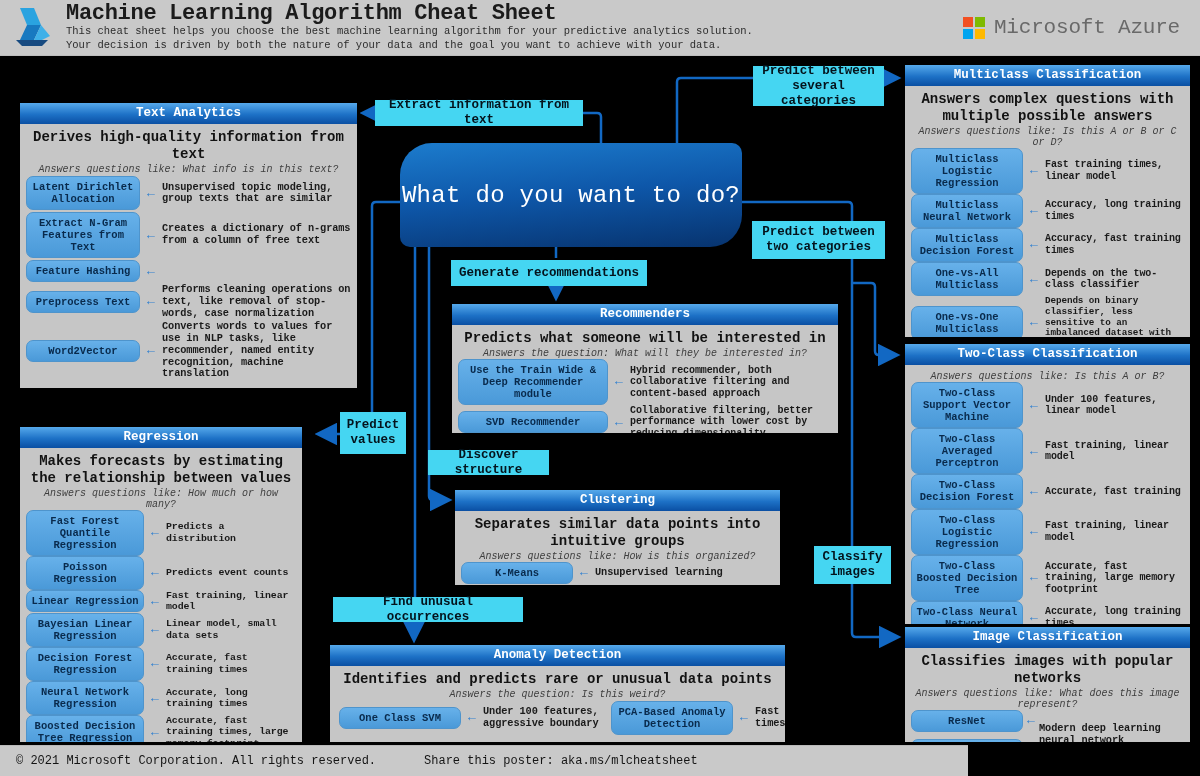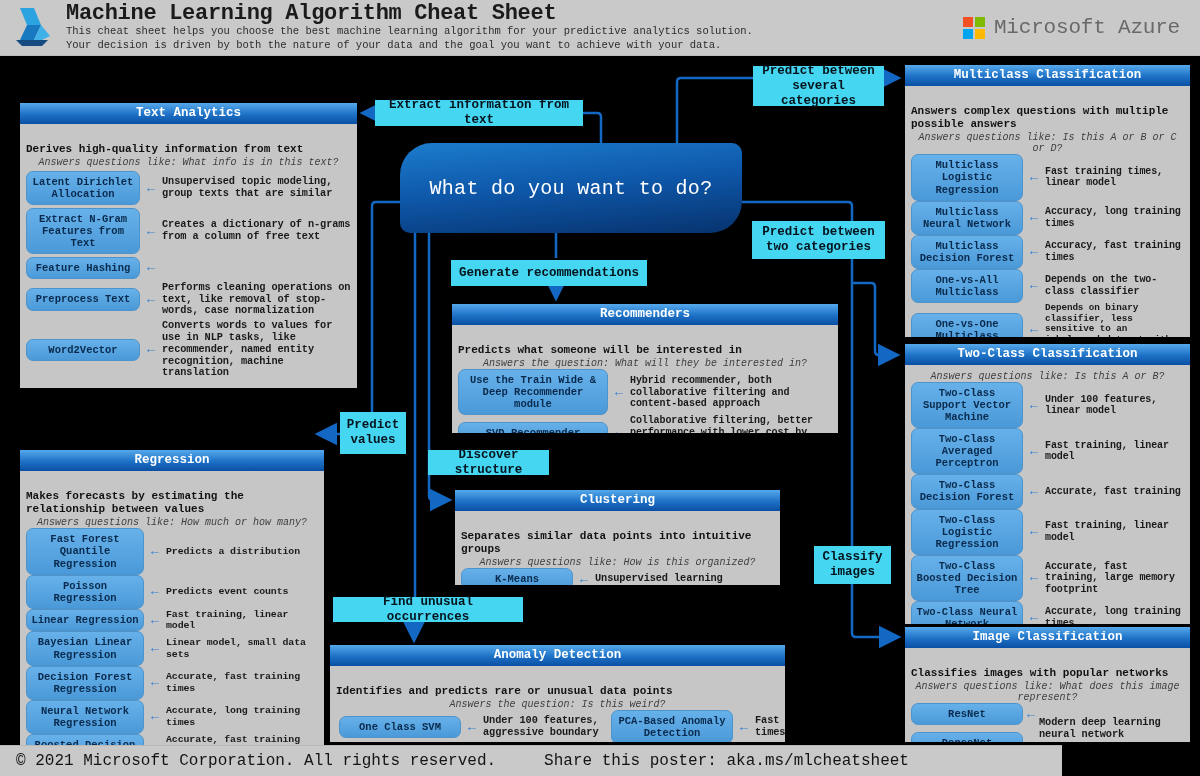--- a/index.html
+++ b/index.html
@@ -17,72 +17,72 @@
   .logo { margin:4px 12px 0 10px; flex:0 0 auto; }
   .titleblock h1 { margin:0; font-size:22px; font-weight:bold; color:#1b1b1b; letter-spacing:-0.3px; line-height:1.05; }
   .subtitle { font-size:10.5px; color:#2c2c2c; line-height:1.3; }
   .brand { margin-left:auto; display:flex; align-items:center; gap:9px; padding-right:20px; }
   .mslogo { display:grid; grid-template-columns:10px 10px; grid-template-rows:10px 10px; gap:2px; }
   .mslogo span { display:block; width:10px; height:10px; }
   .brandname { font-size:21px; color:#696969; font-weight:500; letter-spacing:-0.2px; }
 
   
   .footer {
-    position:absolute; left:0; bottom:0; width:1062px; height:31px;
+    position:absolute; left:0; bottom:0; width:968px; height:31px;
     background:#c9c9c9; border-top:1px solid #b9b9b9; box-sizing:border-box;
     display:flex; align-items:center; gap:48px; padding-left:16px;
-    font-size:16px; color:#141414; z-index:4;text-align:center;
+    font-size:12px; color:#141414; z-index:4;text-align:center;
   }
 
   
   svg.wires { position:absolute; left:0; top:0; z-index:1; }
 
   
   .node {
-    position:absolute; left:400px; top:143px; width:342px; height:90px;
+    position:absolute; left:400px; top:143px; width:342px; height:104px;
     background:linear-gradient(175deg,#1c7ccd 0%,#0e57a9 48%,#07336e 100%);
     border-radius:32px 10px 32px 10px;
     color:#fff; display:flex; align-items:center; justify-content:center;
-    font-size:20px; font-weight:300; letter-spacing:0.3px; z-index:2;
+    font-size:24px; font-weight:300; letter-spacing:0.3px; z-index:2;
   }
 
   
   .cyan-label {
     position:absolute; background:#45d6f2; color:#04131c;
     font-weight:bold; font-size:12.5px; line-height:1.2;
     display:flex; align-items:center; justify-content:center; text-align:center;
     padding:2px 5px; box-sizing:border-box; z-index:3;
   }
 
   
   .panel {
     position:absolute; background:#c6c6c6; z-index:2;
     display:flex; flex-direction:column; box-sizing:border-box; overflow:hidden;
   }
   .phead {
     flex:0 0 auto; text-align:center; color:#fff; font-weight:bold; font-size:12.5px;
     padding:3px 0 4px; background:linear-gradient(180deg,#56a9eb 0%,#1d71c6 55%,#0a4fa3 100%);
   }
   .pbody { flex:1; display:flex; flex-direction:column; padding:5px 6px 6px; overflow:hidden; }
-  .pheading { font-weight:bold; font-size:11px; color:#121212; line-height:1.2;margin-top:14px; }
+  .pheading { font-weight:bold; font-size:14px; color:#121212; text-align:center; line-height:1.2; }
   .pquestion { font-style:italic; font-size:10px; color:#3e3e3e; text-align:center; margin-top:1px; }
   .items { flex:1; display:flex; flex-direction:column; justify-content:space-evenly; }
   .item { display:flex; align-items:center; gap:5px; }
   .algo {
     flex:0 0 var(--btnw,114px); width:var(--btnw,114px);
     background:linear-gradient(180deg,#67b1ea 0%,#4a99d8 100%);
     border:1px solid #4e94cc; color:#092a4c; font-family:inherit;
     font-weight:bold; font-size:10.5px; line-height:1.15; text-align:center;
     padding:4px 2px; border-radius:7px; cursor:pointer;
   }
   .larr { flex:0 0 12px; color:#2e7fd0; font-size:13px; text-align:center; }
   .desc { font-weight:bold; font-size:10.3px; color:#1a1a1a; line-height:1.15; letter-spacing:-0.1px; }
 
   #p-text  { left:20px;  top:103px; width:337px; height:285px; --btnw:114px; }
-  #p-reg   { left:20px;  top:450px; width:304px; height:315px; --btnw:118px; }
+  #p-reg   { left:20px;  top:427px; width:282px; height:315px; --btnw:118px; }
   #p-reg .desc { font-size:9.9px; }
   #p-rec   { left:452px; top:304px; width:386px; height:129px; --btnw:150px; }
   #p-rec .desc { font-size:10px; }
   #p-clu   { left:455px; top:490px; width:325px; height:95px;  --btnw:112px; }
   #p-ano   { left:330px; top:645px; width:455px; height:97px; }
   #p-ano .items { flex-direction:row; align-items:center; justify-content:space-between; padding:0 3px; }
   #p-ano .algo  { flex:0 0 122px; width:122px; }
   #p-mc    { left:905px; top:65px;  width:285px; height:272px; --btnw:112px; }
   #p-mc .desc, #p-tc .desc { font-size:10px; }
   #p-mc .desc.small { font-size:9.3px; }

